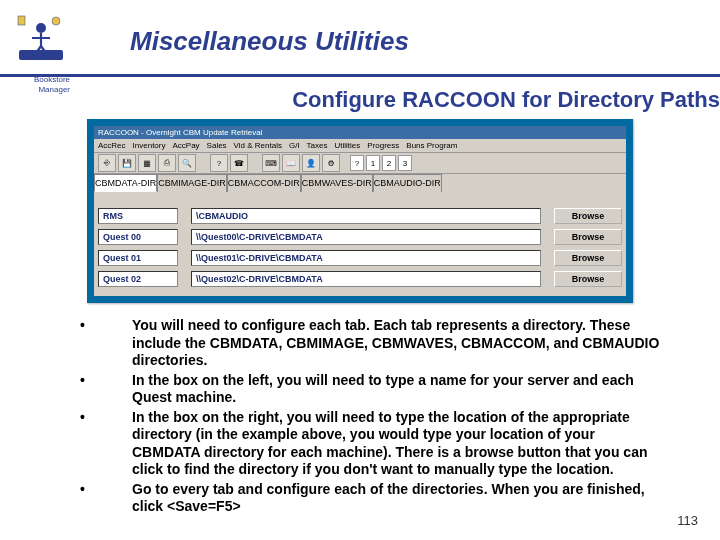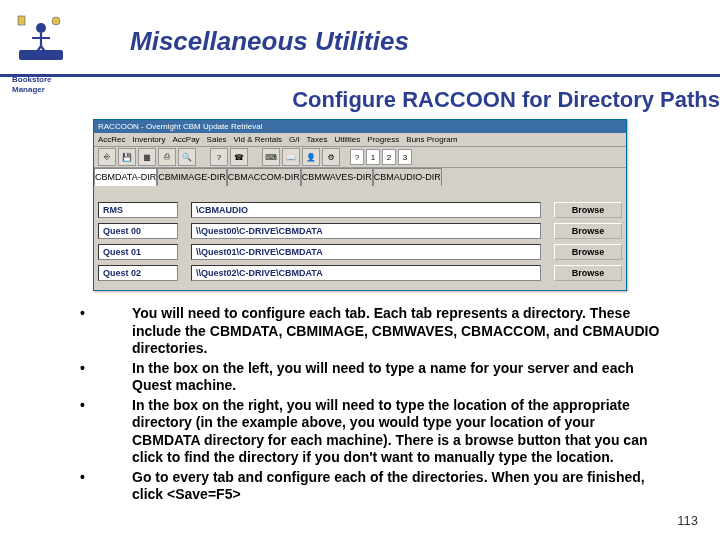--- a/index.html
+++ b/index.html
@@ -19,23 +19,23 @@
   }
   .logo {
     width: 58px;
     height: 62px;
     margin-right: 20px;
     position: relative;
   }
   .logo svg { width: 100%; height: 100%; }
   .logo-text {
     font-size: 8px;
-    font-weight: bold;
+    font-weight: normal;
     color: #2c3e8f;
-    text-align: left;
+    text-align: right;
     line-height: 1;
     margin-top: 2px;
   }
   .title {
     font-size: 26px;
     font-weight: bold;
     font-style: italic;
     color: #2c3e8f;
     margin-top: 18px;
     margin-left: 40px;
@@ -44,21 +44,21 @@
     font-size: 22px;
     font-weight: bold;
     color: #2c3e8f;
     text-align: right;
     margin: 10px 0 6px 0;
   }
   .screenshot {
     margin: 3px auto;
     width: 532px;
     background: #d4d0c8;
-    border: 1px solid #0369a1;
+    border: 7px solid #0369a1;
     box-shadow: 1px 1px 2px rgba(0,0,0,0.3);
   }
   .ss-titlebar {
     background: linear-gradient(#3a6ea5, #3a6ea5);
     color: #fff;
     font-size: 8px;
     padding: 2px 4px;
     display: flex;
     justify-content: space-between;
   }

